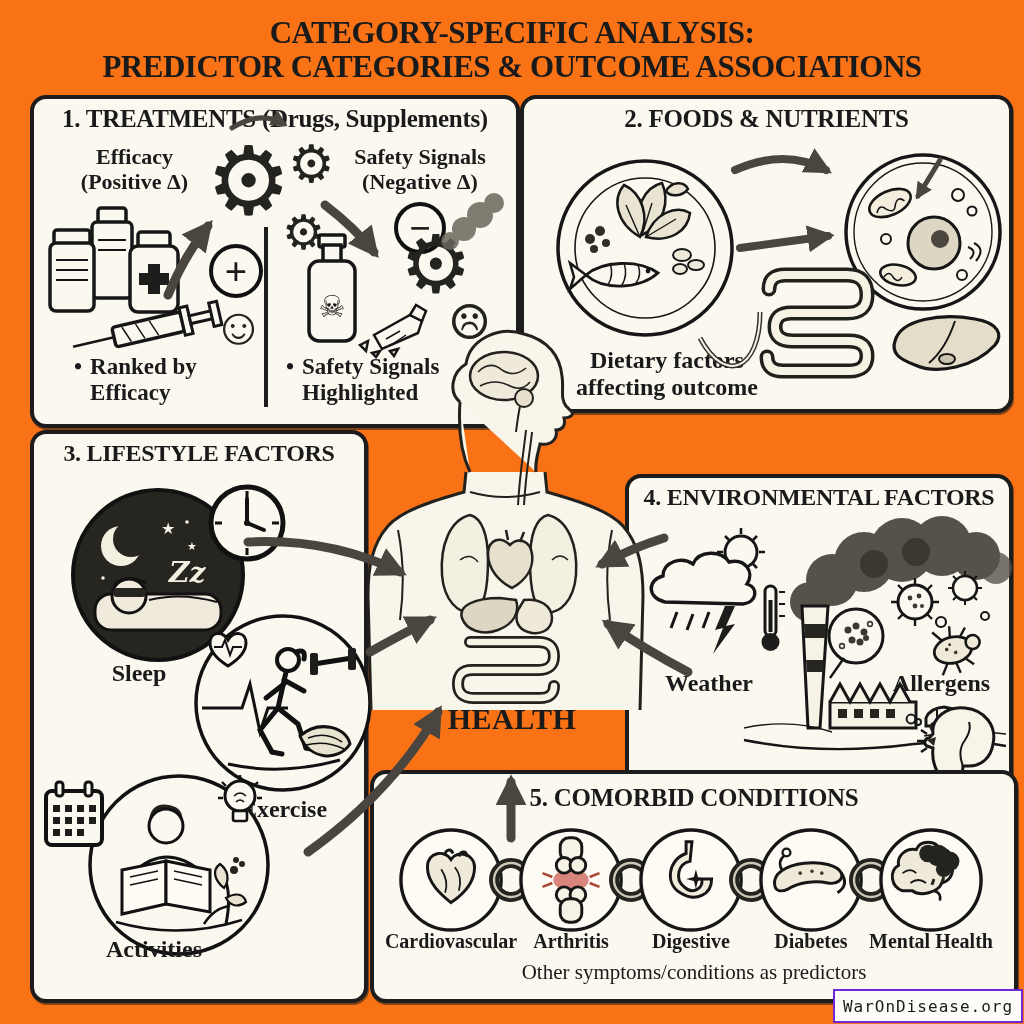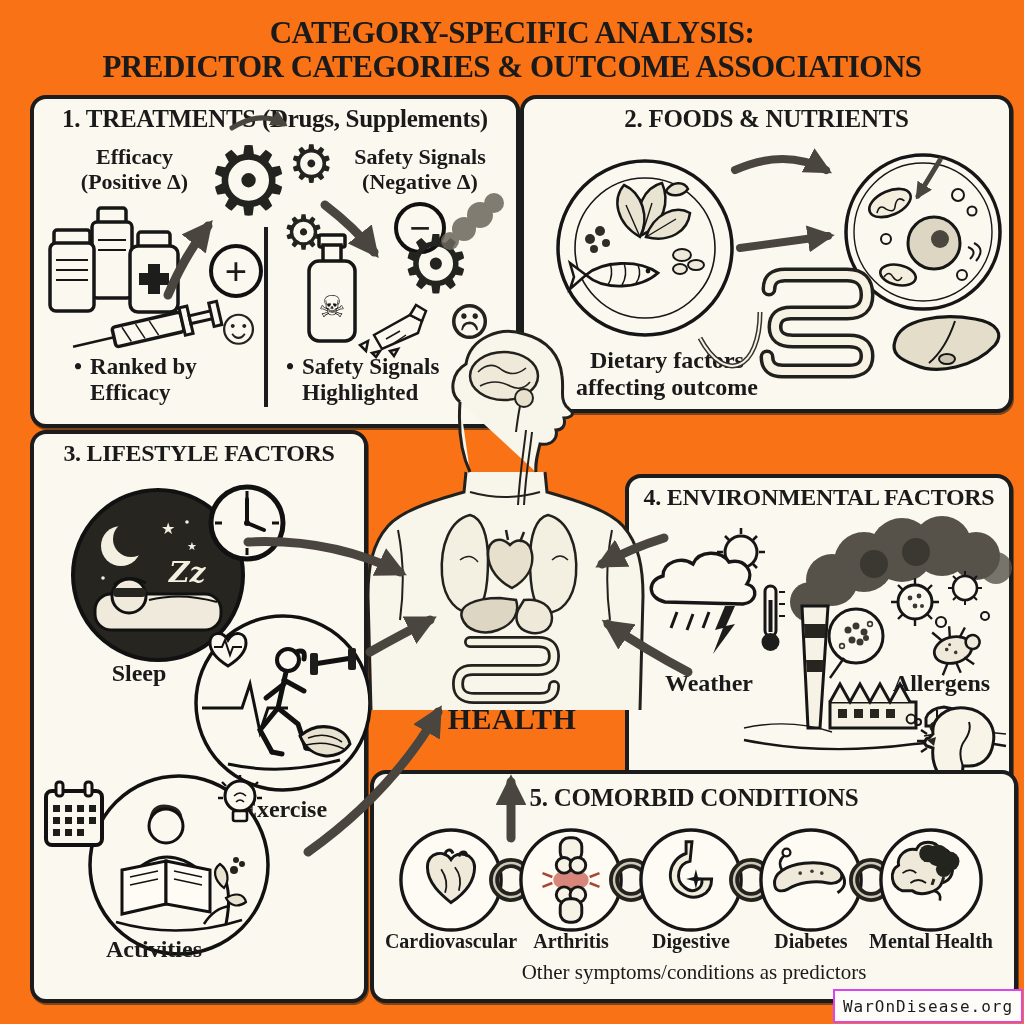--- a/index.html
+++ b/index.html
@@ -16,21 +16,21 @@
   .lbl2{font-weight:bold;font-size:22px;line-height:1.12;text-align:center;position:absolute;}
   .bullet-item{position:absolute;display:flex;gap:8px;font-weight:bold;font-size:23px;line-height:1.15;}
   .circ{border:4px solid #111;border-radius:50%;display:flex;align-items:center;justify-content:center;
         background:#fbf8ef;font-weight:bold;position:absolute;}
   .glyph{position:absolute;line-height:1;color:#23231f;}
   .divider{position:absolute;width:3.5px;background:#1c1c1c;}
   .cond-lbl{position:absolute;top:156px;text-align:center;font-weight:bold;font-size:20px;}
   .health{position:absolute;left:400px;top:702px;width:224px;text-align:center;
           font-weight:bold;font-size:30px;line-height:1.16;letter-spacing:0.5px;}
   .watermark{position:absolute;left:833px;top:989px;width:186px;height:30px;background:#fdfcf8;
-             border:2px solid #d946ef;display:flex;align-items:center;justify-content:center;
+             border:2px solid #6d28d9;display:flex;align-items:center;justify-content:center;
              font-family:"DejaVu Sans Mono",monospace;font-size:16px;letter-spacing:1px;}
   svg{position:absolute;overflow:visible;}
   svg text{font-family:"DejaVu Serif","Liberation Serif",serif;}
 </style>
 </head>
 <body>
 
 <div class="page">
 
   <div class="title">

